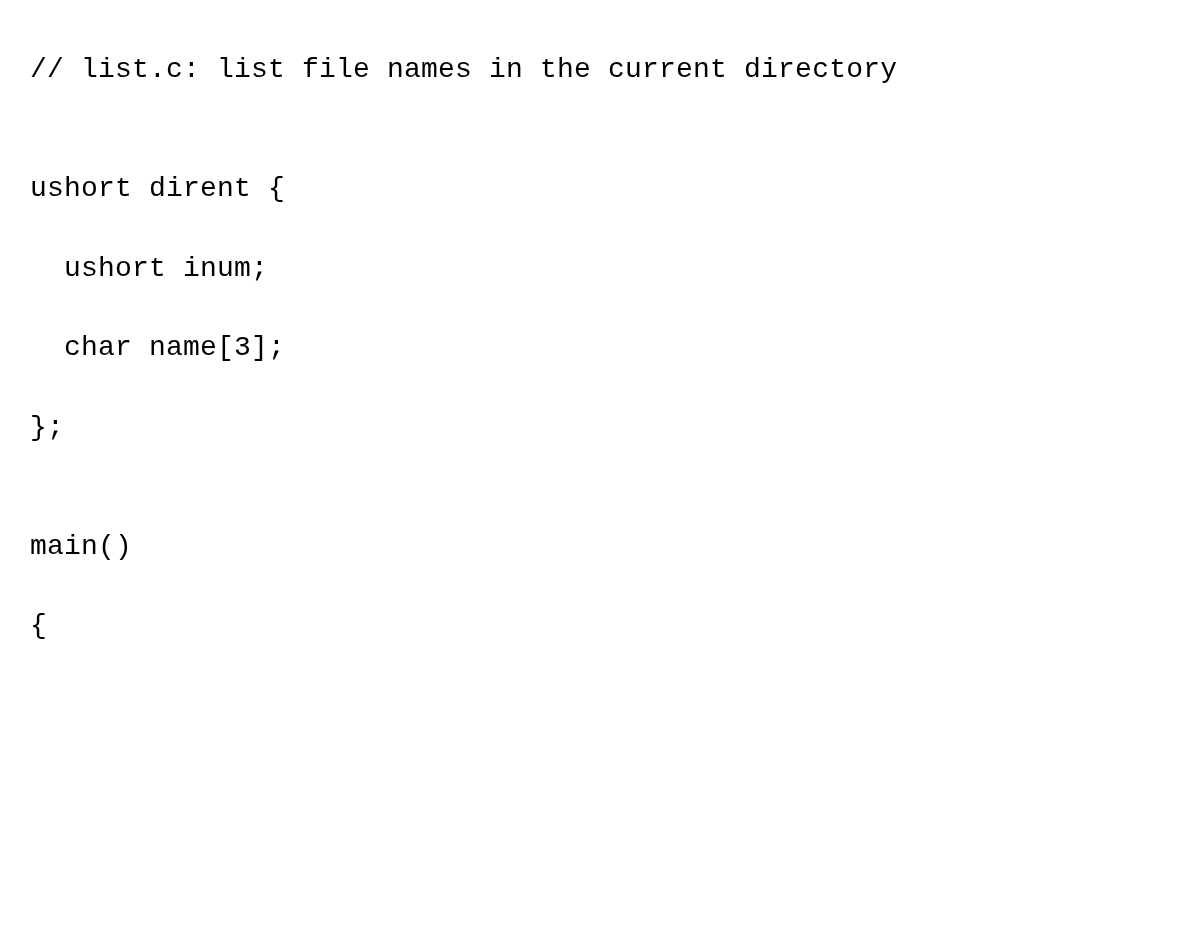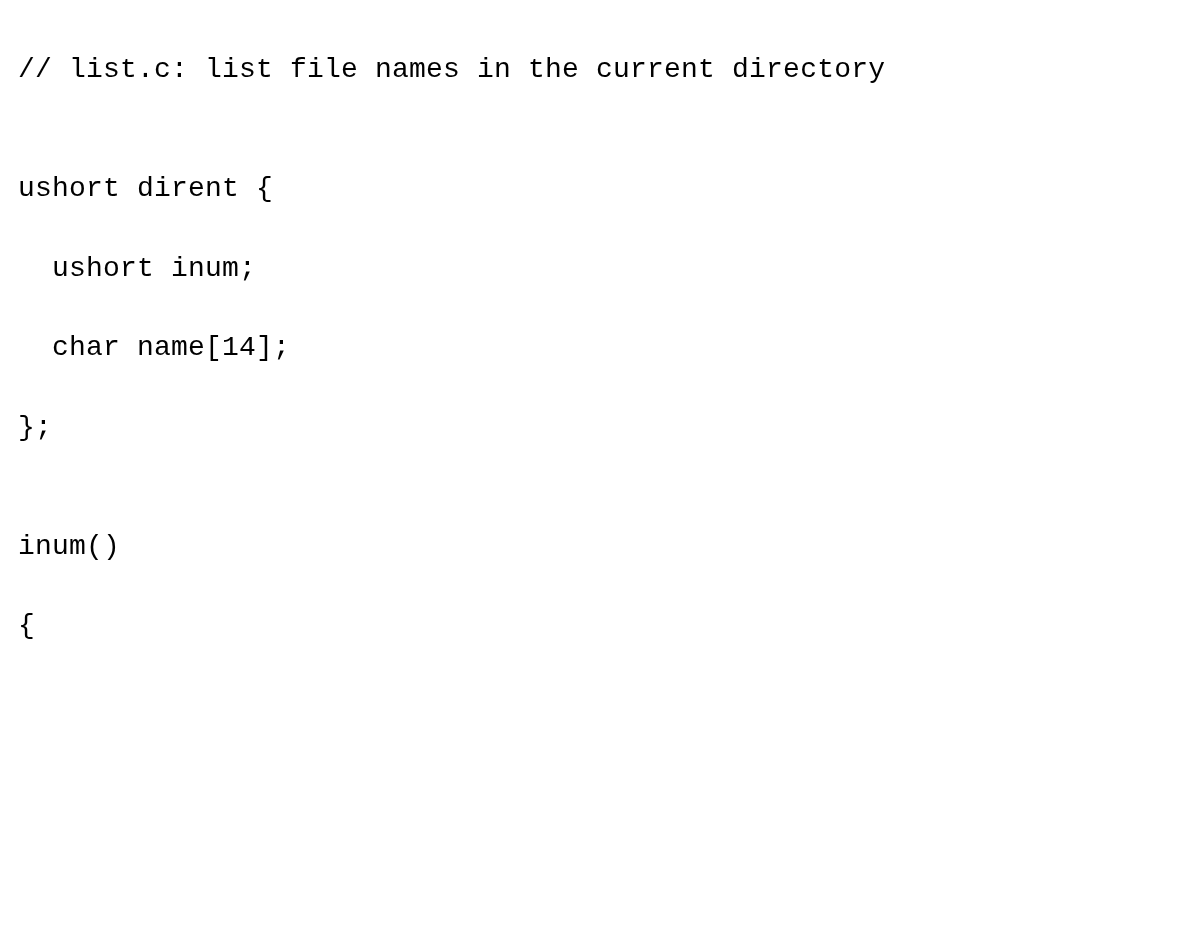--- a/index.html
+++ b/index.html
@@ -15,34 +15,35 @@
       padding: 10px 18px;
       font-size: 28px;
       line-height: 1.42;
       color: #000000;
       white-space: pre;
       font-weight: 500;
       letter-spacing: 0.2px;
     }
     .code-line {
       display: block;
+      margin-left: 12px;
     }
   </style>
 </head>
 <body>
 
 <div class="code-block">
 <span class="code-line">// list.c: list file names in the current directory</span>
 <span class="code-line"></span>
 <span class="code-line">ushort dirent {</span>
 <span class="code-line">  ushort inum;</span>
-<span class="code-line">  char name[14];</span>
+<span class="code-line">  char name[3];</span>
 <span class="code-line">};</span>
 <span class="code-line"></span>
-<span class="code-line">inum()</span>
+<span class="code-line">main()</span>
 <span class="code-line">{</span>
 <span class="code-line"></span>
 
 
 
 
 
 
 
 

